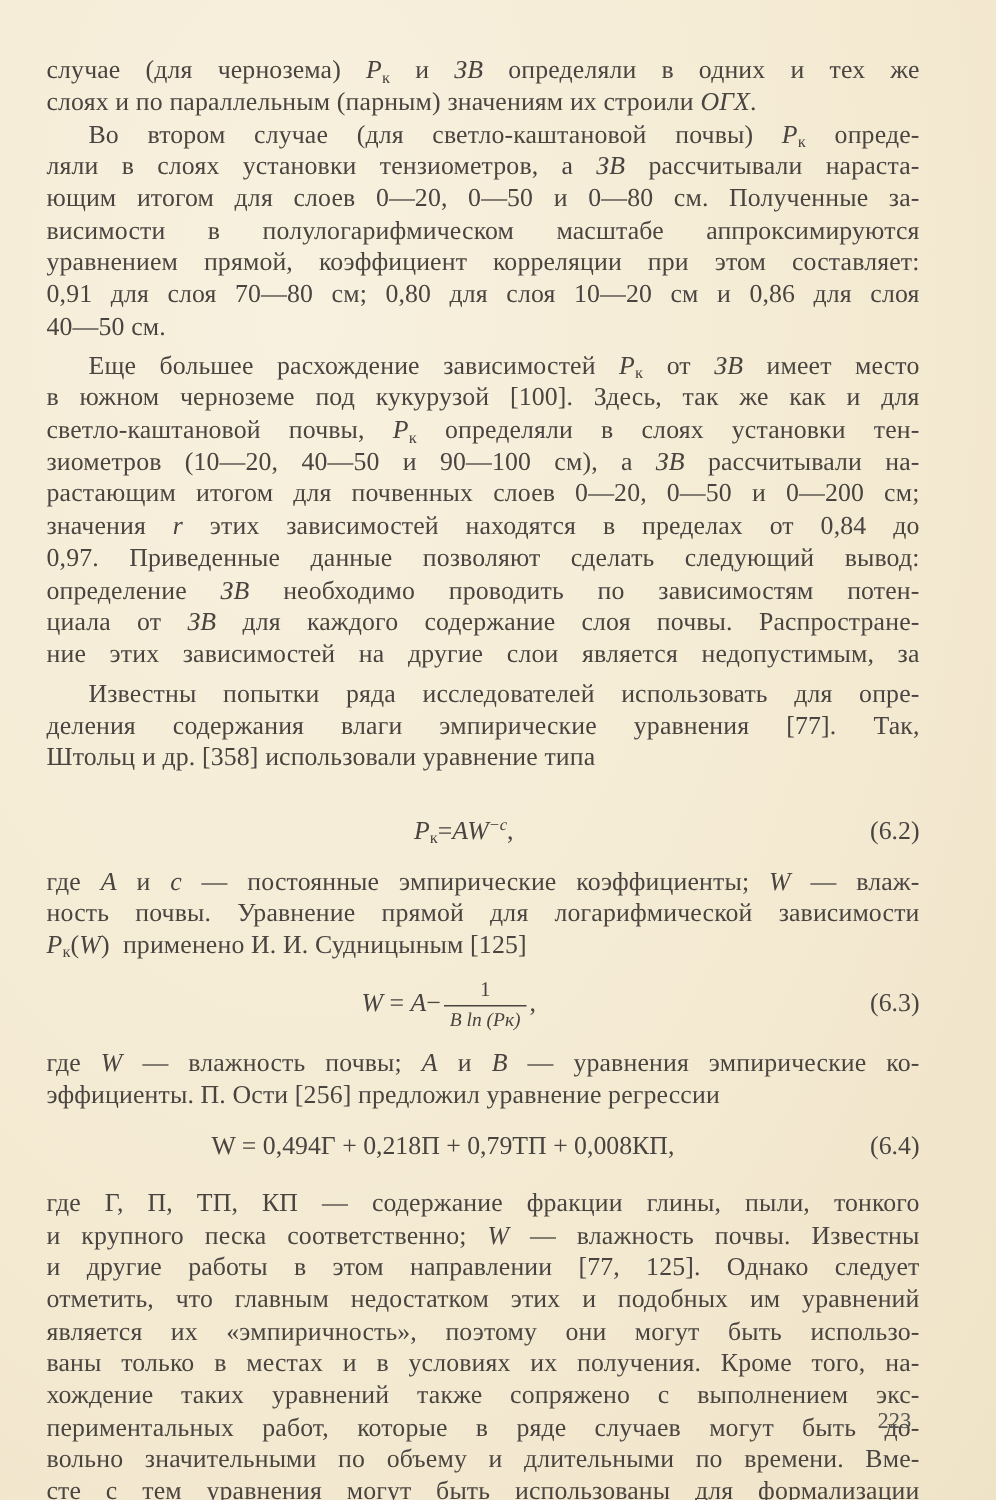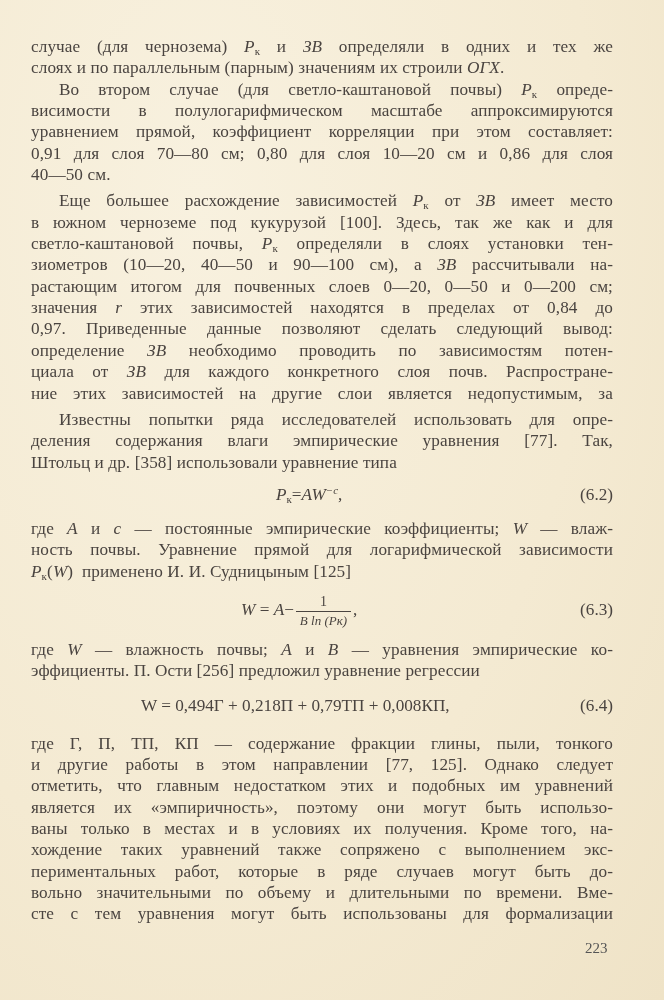--- a/index.html
+++ b/index.html
@@ -85,45 +85,47 @@
   </style>
 </head>
 <body>
 
 <div class="page">
 
   <div class="line"><span>случае (для чернозема)</span> <i>P</i><sub>к</sub> <span>и</span> <i>ЗВ</i> <span>определяли в одних и тех же</span></div>
   <div class="line last"><span>слоях и по параллельным (парным) значениям их строили</span> <i>ОГХ</i><span>.</span></div>
 
   <div class="line indent"><span>Во втором случае (для светло-каштановой почвы)</span> <i>P</i><sub>к</sub> <span>опреде-</span></div>
+  <div class="line"><span>ляли в слоях установки тензиометров, а</span> <i>ЗВ</i> <span>рассчитывали нараста-</span></div>
+  <div class="line">ющим итогом для слоев 0—20, 0—50 и 0—80 см. Полученные за-</div>
   <div class="line">висимости в полулогарифмическом масштабе аппроксимируются</div>
   <div class="line">уравнением прямой, коэффициент корреляции при этом составляет:</div>
   <div class="line">0,91 для слоя 70—80 см; 0,80 для слоя 10—20 см и 0,86 для слоя</div>
   <div class="line last">40—50 см.</div>
 
   <div class="gap-sm"></div>
 
   <div class="line indent"><span>Еще большее расхождение зависимостей</span> <i>P</i><sub>к</sub> <span>от</span> <i>ЗВ</i> <span>имеет место</span></div>
   <div class="line">в южном черноземе под кукурузой [100]. Здесь, так же как и для</div>
   <div class="line"><span>светло-каштановой почвы,</span> <i>P</i><sub>к</sub> <span>определяли в слоях установки тен-</span></div>
   <div class="line"><span>зиометров (10—20, 40—50 и 90—100 см), а</span> <i>ЗВ</i> <span>рассчитывали на-</span></div>
   <div class="line">растающим итогом для почвенных слоев 0—20, 0—50 и 0—200 см;</div>
   <div class="line"><span>значения</span> <i>r</i> <span>этих зависимостей находятся в пределах от 0,84 до</span></div>
   <div class="line">0,97. Приведенные данные позволяют сделать следующий вывод:</div>
   <div class="line"><span>определение</span> <i>ЗВ</i> <span>необходимо проводить по зависимостям потен-</span></div>
-  <div class="line"><span>циала от</span> <i>ЗВ</i> <span>для каждого конкретного слоя почв. Распростране-</span></div>
+  <div class="line"><span>циала от</span> <i>ЗВ</i> <span>для каждого содержание слоя почвы. Распростране-</span></div>
   <div class="line">ние этих зависимостей на другие слои является недопустимым, за</div>
 
   <div class="gap-sm"></div>
 
   <div class="line indent">Известны попытки ряда исследователей использовать для опре-</div>
   <div class="line">деления содержания влаги эмпирические уравнения [77]. Так,</div>
   <div class="line last">Штольц и др. [358] использовали уравнение типа</div>
 
-  <div class="formula" style="margin-top:4px;">
+  <div class="formula" style="margin-top:20px;">
     <span class="expr" style="left:245px;"><i>P</i><sub>к</sub><span>=</span><i>AW</i><sup><i>−c</i></sup><span>,</span></span>
     <span class="num">(6.2)</span>
   </div>
 
   <div class="gap-sm"></div>
 
   <div class="line"><span>где</span> <i>A</i> <span>и</span> <i>c</i> <span>— постоянные эмпирические коэффициенты;</span> <i>W</i> <span>— влаж-</span></div>
   <div class="line">ность почвы. Уравнение прямой для логарифмической зависимости</div>
   <div class="line last"><i>P</i><sub>к</sub>(<i>W</i>) &nbsp;<span>применено И. И. Судницыным [125]</span></div>
 
@@ -138,20 +140,21 @@
   <div class="line last">эффициенты. П. Ости [256] предложил уравнение регрессии</div>
 
   <div class="formula" style="height:44px; line-height:44px; margin-top:2px;">
     <span class="expr" style="left:110px;">W = 0,494Г + 0,218П + 0,79ТП + 0,008КП,</span>
     <span class="num">(6.4)</span>
   </div>
 
   <div class="gap-sm"></div>
 
   <div class="line">где Г, П, ТП, КП — содержание фракции глины, пыли, тонкого</div>
+  <div class="line"><span>и крупного песка соответственно;</span> <i>W</i> <span>— влажность почвы. Известны</span></div>
   <div class="line">и другие работы в этом направлении [77, 125]. Однако следует</div>
   <div class="line">отметить, что главным недостатком этих и подобных им уравнений</div>
   <div class="line">является их «эмпиричность», поэтому они могут быть использо-</div>
   <div class="line">ваны только в местах и в условиях их получения. Кроме того, на-</div>
   <div class="line">хождение таких уравнений также сопряжено с выполнением экс-</div>
   <div class="line">периментальных работ, которые в ряде случаев могут быть до-</div>
   <div class="line">вольно значительными по объему и длительными по времени. Вме-</div>
   <div class="line">сте с тем уравнения могут быть использованы для формализации</div>
 
 </div>

